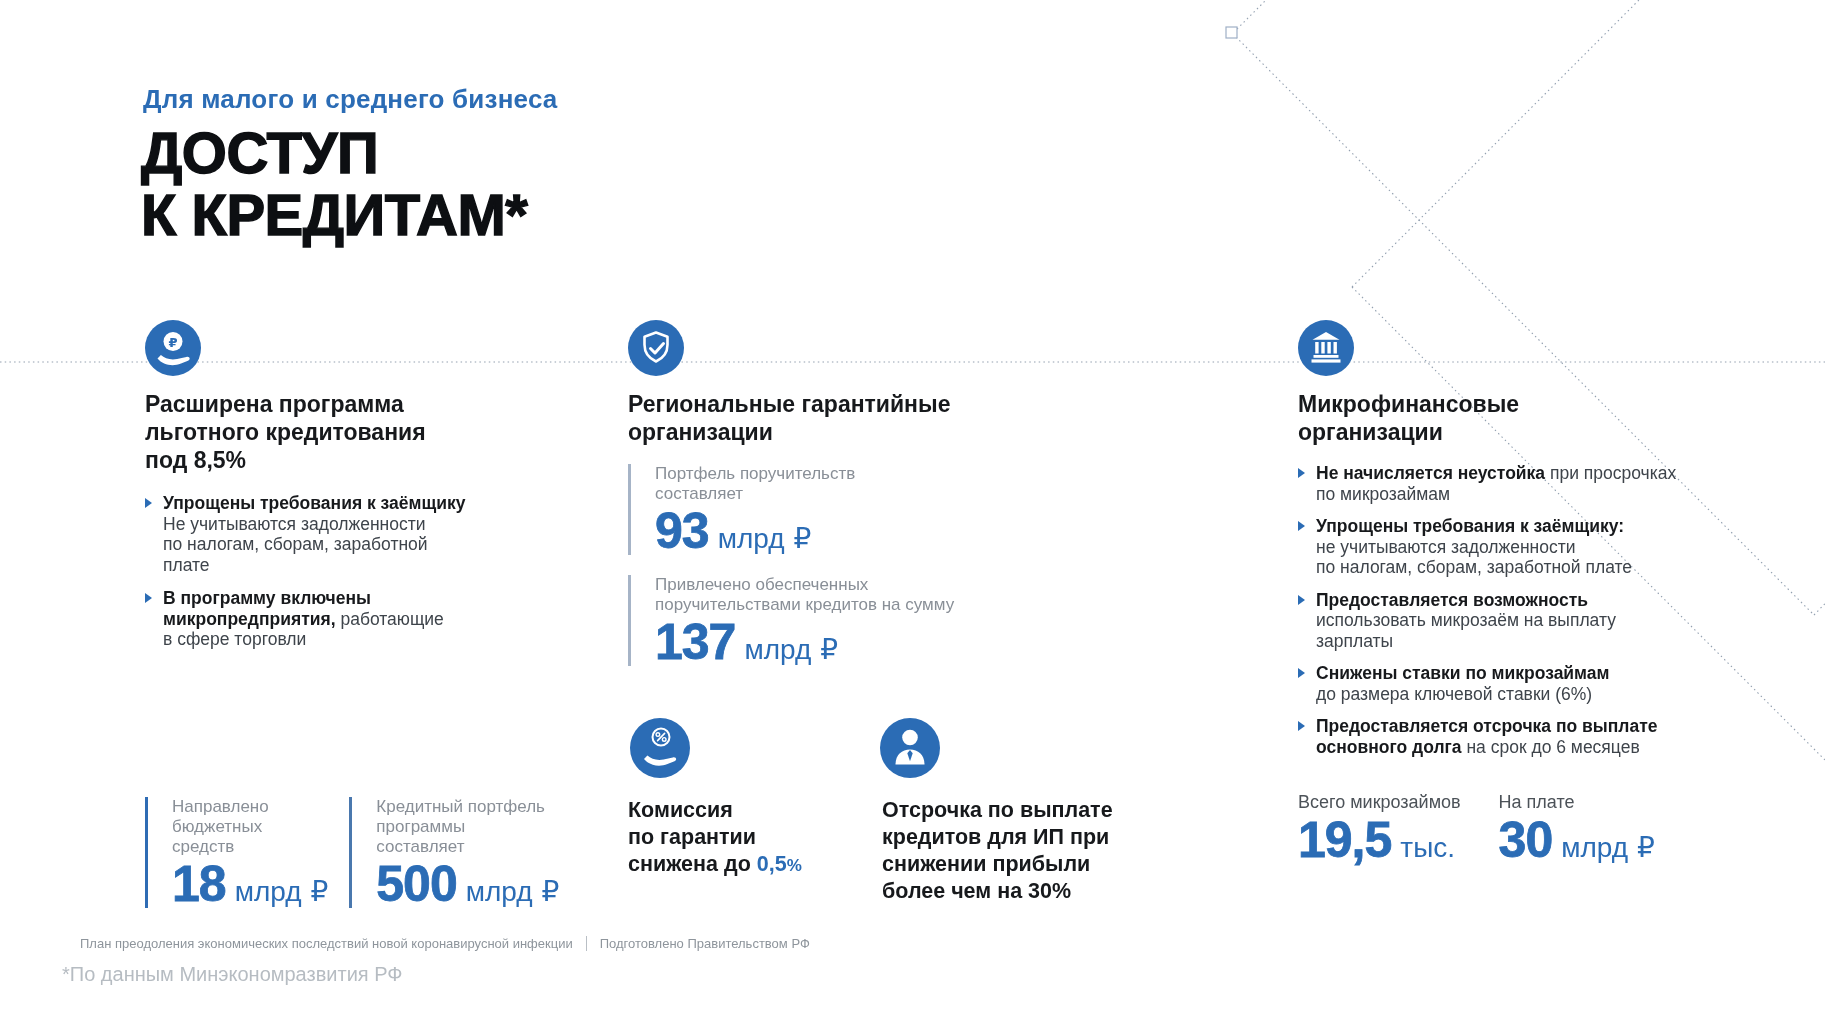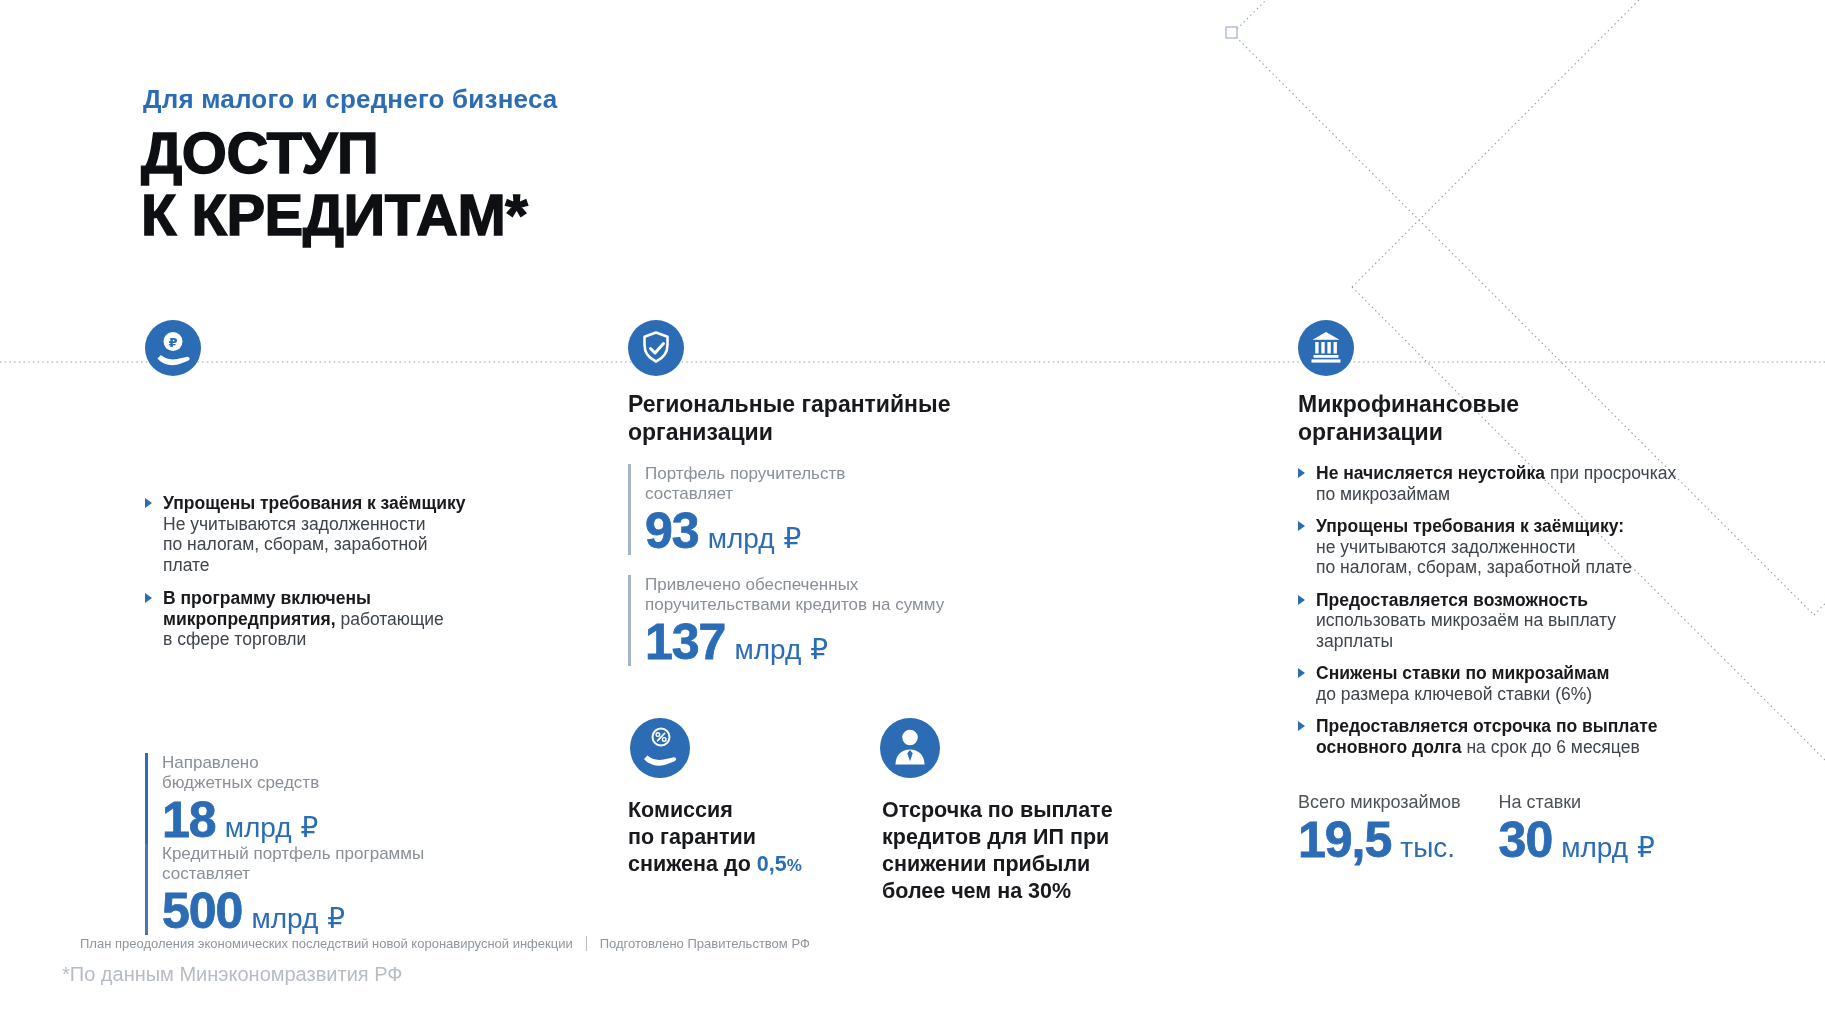--- a/index.html
+++ b/index.html
@@ -37,21 +37,21 @@
   .bullets{display:flex;flex-direction:column;gap:13px}
   .bullet{display:flex;gap:11px;font-size:17.5px;line-height:20.5px}
   .tri{flex:none;width:0;height:0;margin-top:5px;
        border-left:7px solid var(--accent);
        border-top:5px solid transparent;border-bottom:5px solid transparent}
   .lead{font-weight:700;color:var(--title)}
   .rest{color:var(--body)}
   .bullet p{display:block}
 
   
-  .stat{border-left:3.5px solid #4a78ae;padding-left:14px}
+  .stat{border-left:3.5px solid #4a78ae;padding-left:24px}
   .stat.light{border-left-color:#a6b4c7}
   .stat .lab{font-size:17px;line-height:20px;color:var(--label)}
   .num{display:flex;align-items:baseline;gap:9px;margin-top:4px;color:var(--accent)}
   .num .val{font-size:50px;line-height:46px;font-weight:800;-webkit-text-stroke:.8px var(--accent);letter-spacing:-1px}
   .num .unit{font-size:28px;font-weight:400}
   .num .cur{font-size:28px;font-weight:400}
 
   .stat-plain .lab{font-size:18px;line-height:21px;color:var(--label-dark)}
 
   
@@ -102,20 +102,23 @@
     <circle cx="28" cy="28" r="28" fill="#2b6cb5"></circle>
     <path d="M28 12l13.5 7.8h-27z" fill="#fff"></path>
     <rect x="17.2" y="22" width="3.4" height="11.5" fill="#fff"></rect>
     <rect x="23.3" y="22" width="3.4" height="11.5" fill="#fff"></rect>
     <rect x="29.4" y="22" width="3.4" height="11.5" fill="#fff"></rect>
     <rect x="35.5" y="22" width="3.4" height="11.5" fill="#fff"></rect>
     <rect x="15.5" y="35" width="25" height="2.8" fill="#fff"></rect>
     <rect x="13.5" y="39.4" width="29" height="3.2" fill="#fff"></rect>
   </svg>
 
+  <div class="abs col-h pre" style="left:145px;top:390px;width:340px">Расширена программа
+льготного кредитования
+под 8,5%</div>
   <div class="abs col-h pre" style="left:628px;top:390px;width:400px">Региональные гарантийные
 организации</div>
   <div class="abs col-h pre" style="left:1298px;top:390px;width:420px">Микрофинансовые
 организации</div>
 
   <div class="abs bullets" style="left:145px;top:493px;width:345px">
     <div class="bullet">
       <span class="tri"></span>
       <p class="pre"><span class="lead">Упрощены требования к заёмщику
 </span><span class="rest">Не учитываются задолженности
@@ -123,21 +126,21 @@
 плате</span></p>
     </div>
     <div class="bullet">
       <span class="tri"></span>
       <p class="pre"><span class="lead">В программу включены
 микропредприятия, </span><span class="rest">работающие
 в сфере торговли</span></p>
     </div>
   </div>
 
-  <div class="abs" style="left:145px;top:753px;width:340px;display:flex;flex-direction:column;">
+  <div class="abs" style="left:145px;top:797px;width:340px;display:flex;flex-direction:row;gap:21px">
     <div class="stat" style="border-left-color:#2f6cb4">
       <div class="lab pre">Направлено
 бюджетных средств</div>
       <div class="num">
         <span class="val">18</span>
         <span class="unit">млрд</span>
         <span class="cur">₽</span>
       </div>
     </div>
     <div class="stat">
@@ -232,21 +235,21 @@
 
   <div class="abs" style="left:1298px;top:792px;display:flex;gap:38px">
     <div class="stat-plain">
       <div class="lab">Всего микрозаймов</div>
       <div class="num">
         <span class="val">19,5</span>
         <span class="unit">тыс.</span>
       </div>
     </div>
     <div class="stat-plain">
-      <div class="lab">На ставки</div>
+      <div class="lab">На плате</div>
       <div class="num">
         <span class="val">30</span>
         <span class="unit">млрд</span>
         <span class="cur">₽</span>
       </div>
     </div>
   </div>
 
   <div class="abs foot-note">*По данным Минэкономразвития РФ</div>
   <div class="abs foot-row">

